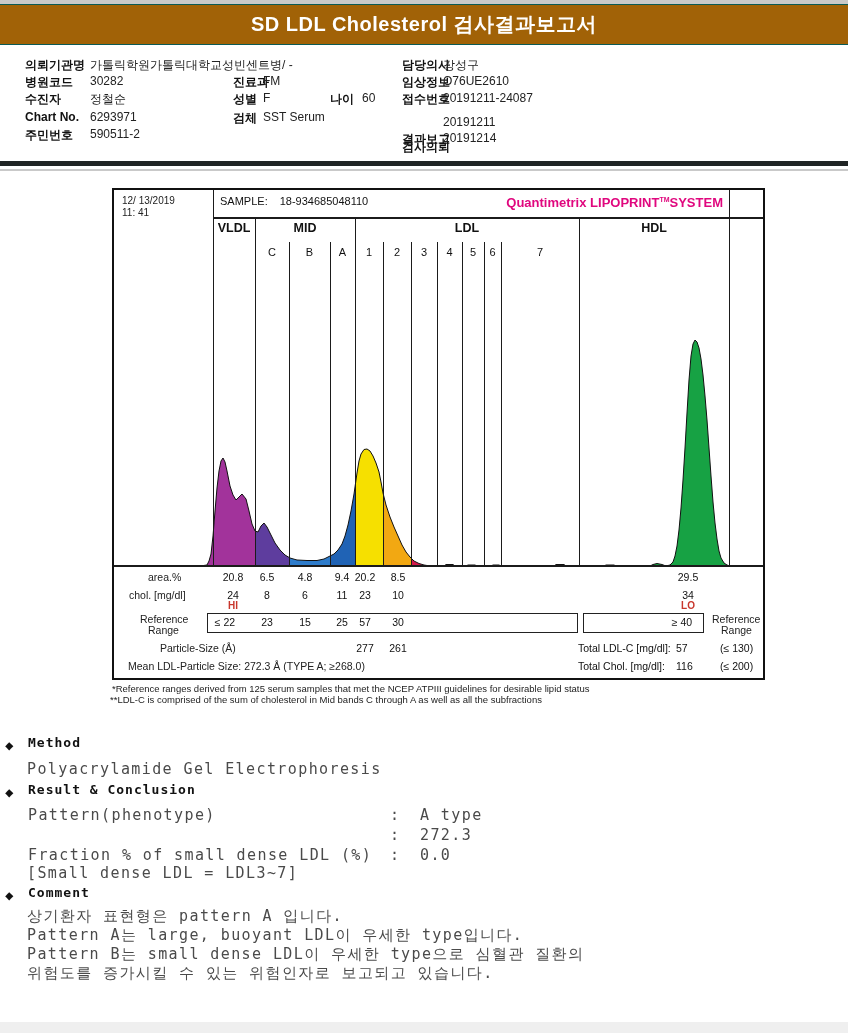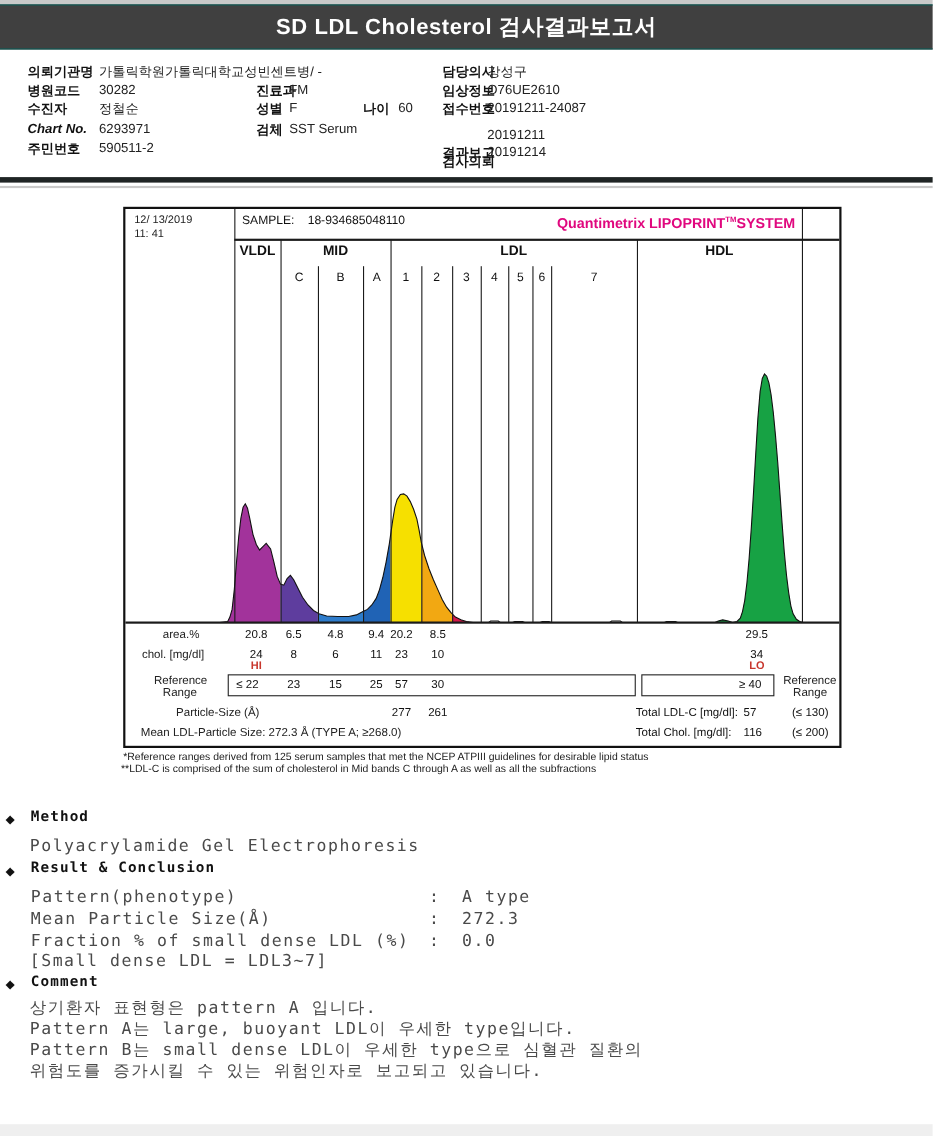--- a/index.html
+++ b/index.html
@@ -2,21 +2,21 @@
 <html><head>
 <meta charset="utf-8">
 <style>
   * { margin:0; padding:0; box-sizing:border-box; }
   body { background:#fff; }
   .page { position:relative; width:848px; height:1033px; background:#ffffff; overflow:hidden;
           font-family:"Liberation Sans", sans-serif; color:#1a1a1a; }
 
   
   .top-strip { position:absolute; left:0; top:0; width:848px; height:4px; background:#c9c9c9; }
-  .banner { position:absolute; left:0; top:4px; width:848px; height:41px; background:#404040;
+  .banner { position:absolute; left:0; top:4px; width:848px; height:41px; background:#a16207;
             border-top:1px solid #0a5a55; border-bottom:1px solid #0a5a55;
             display:flex; align-items:center; justify-content:center; }
   .banner .title { color:#ffffff; font-size:20px; font-weight:bold; letter-spacing:0.5px; }
 
   
   .pi { position:absolute; font-size:12px; white-space:nowrap; }
   .pi.lab { font-weight:bold; color:#111; }
   .pi.val { color:#222; }
 
   .sep-dark { position:absolute; left:0; top:161px; width:848px; height:5px; background:#1f2424; }
@@ -65,21 +65,21 @@
   <div class="banner">
     <div class="title">SD LDL Cholesterol 검사결과보고서</div>
   </div>
 
   <span class="pi lab" style="left:25px; top:57px;">의뢰기관명</span>
   <span class="pi val" style="left:90px; top:57px;">가톨릭학원가톨릭대학교성빈센트병/ -</span>
   <span class="pi lab" style="left:25px; top:74px;">병원코드</span>
   <span class="pi val" style="left:90px; top:74px;">30282</span>
   <span class="pi lab" style="left:25px; top:91px;">수진자</span>
   <span class="pi val" style="left:90px; top:91px;">정철순</span>
-  <span class="pi lab" style="left:25px; top:110px;font-style:italic;">Chart No.</span>
+  <span class="pi lab" style="left:25px; top:110px;">Chart No.</span>
   <span class="pi val" style="left:90px; top:110px;">6293971</span>
   <span class="pi lab" style="left:25px; top:127px;">주민번호</span>
   <span class="pi val" style="left:90px; top:127px;">590511-2</span>
 
   <span class="pi lab" style="left:233px; top:74px;">진료과</span>
   <span class="pi val" style="left:263px; top:74px;">FM</span>
   <span class="pi lab" style="left:233px; top:91px;">성별</span>
   <span class="pi val" style="left:263px; top:91px;">F</span>
   <span class="pi lab" style="left:330px; top:91px;">나이</span>
   <span class="pi val" style="left:362px; top:91px;">60</span>
@@ -238,21 +238,20 @@
   <span class="body-line mono" style="left:27px; top:760px;">Polyacrylamide Gel Electrophoresis</span>
 
   <span class="diamond mono" style="left:5px; top:784px;">◆</span>
   <span class="sech mono" style="left:28px; top:782px;">Result &amp; Conclusion</span>
   <div class="resrow mono" style="top:806px;">
     <span>Pattern(phenotype)</span>
     <span class="colon">:</span>
     <span class="rv">A type</span>
   </div>
   <div class="resrow mono" style="top:826px;">
-    <span>Mean Particle Size(Å)</span>
     <span class="colon">:</span>
     <span class="rv">272.3</span>
   </div>
   <div class="resrow mono" style="top:846px;">
     <span>Fraction % of small dense LDL (%)</span>
     <span class="colon">:</span>
     <span class="rv">0.0</span>
   </div>
   <span class="body-line mono" style="left:27px; top:864px;">[Small dense LDL = LDL3~7]</span>
 

